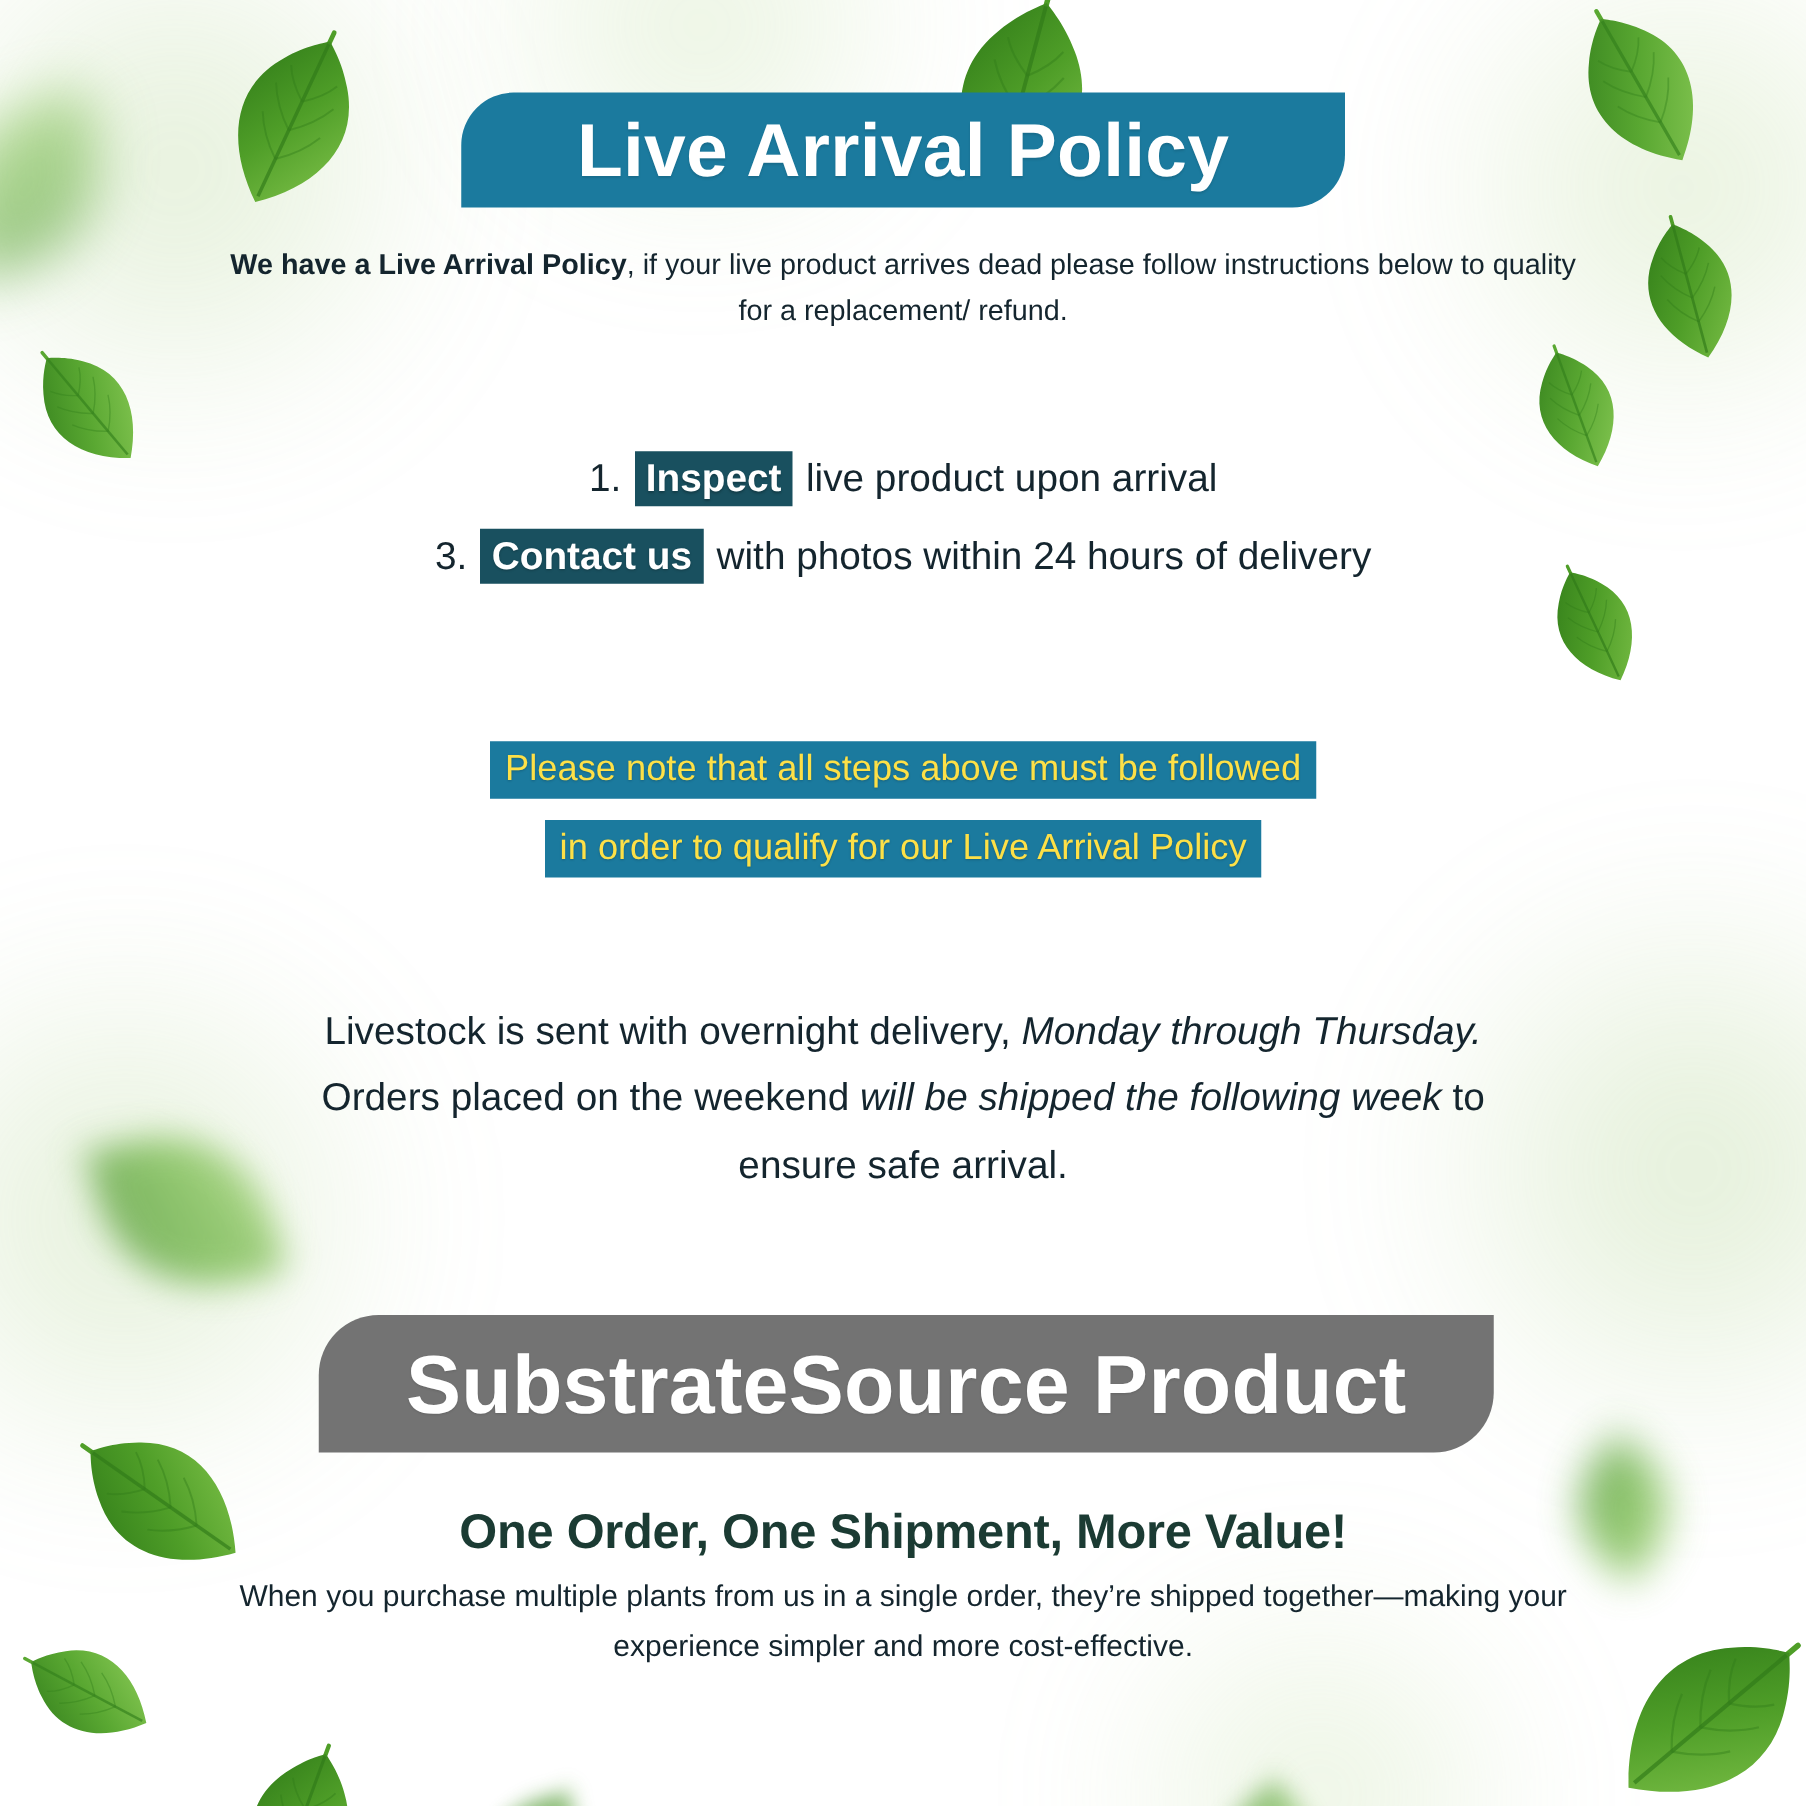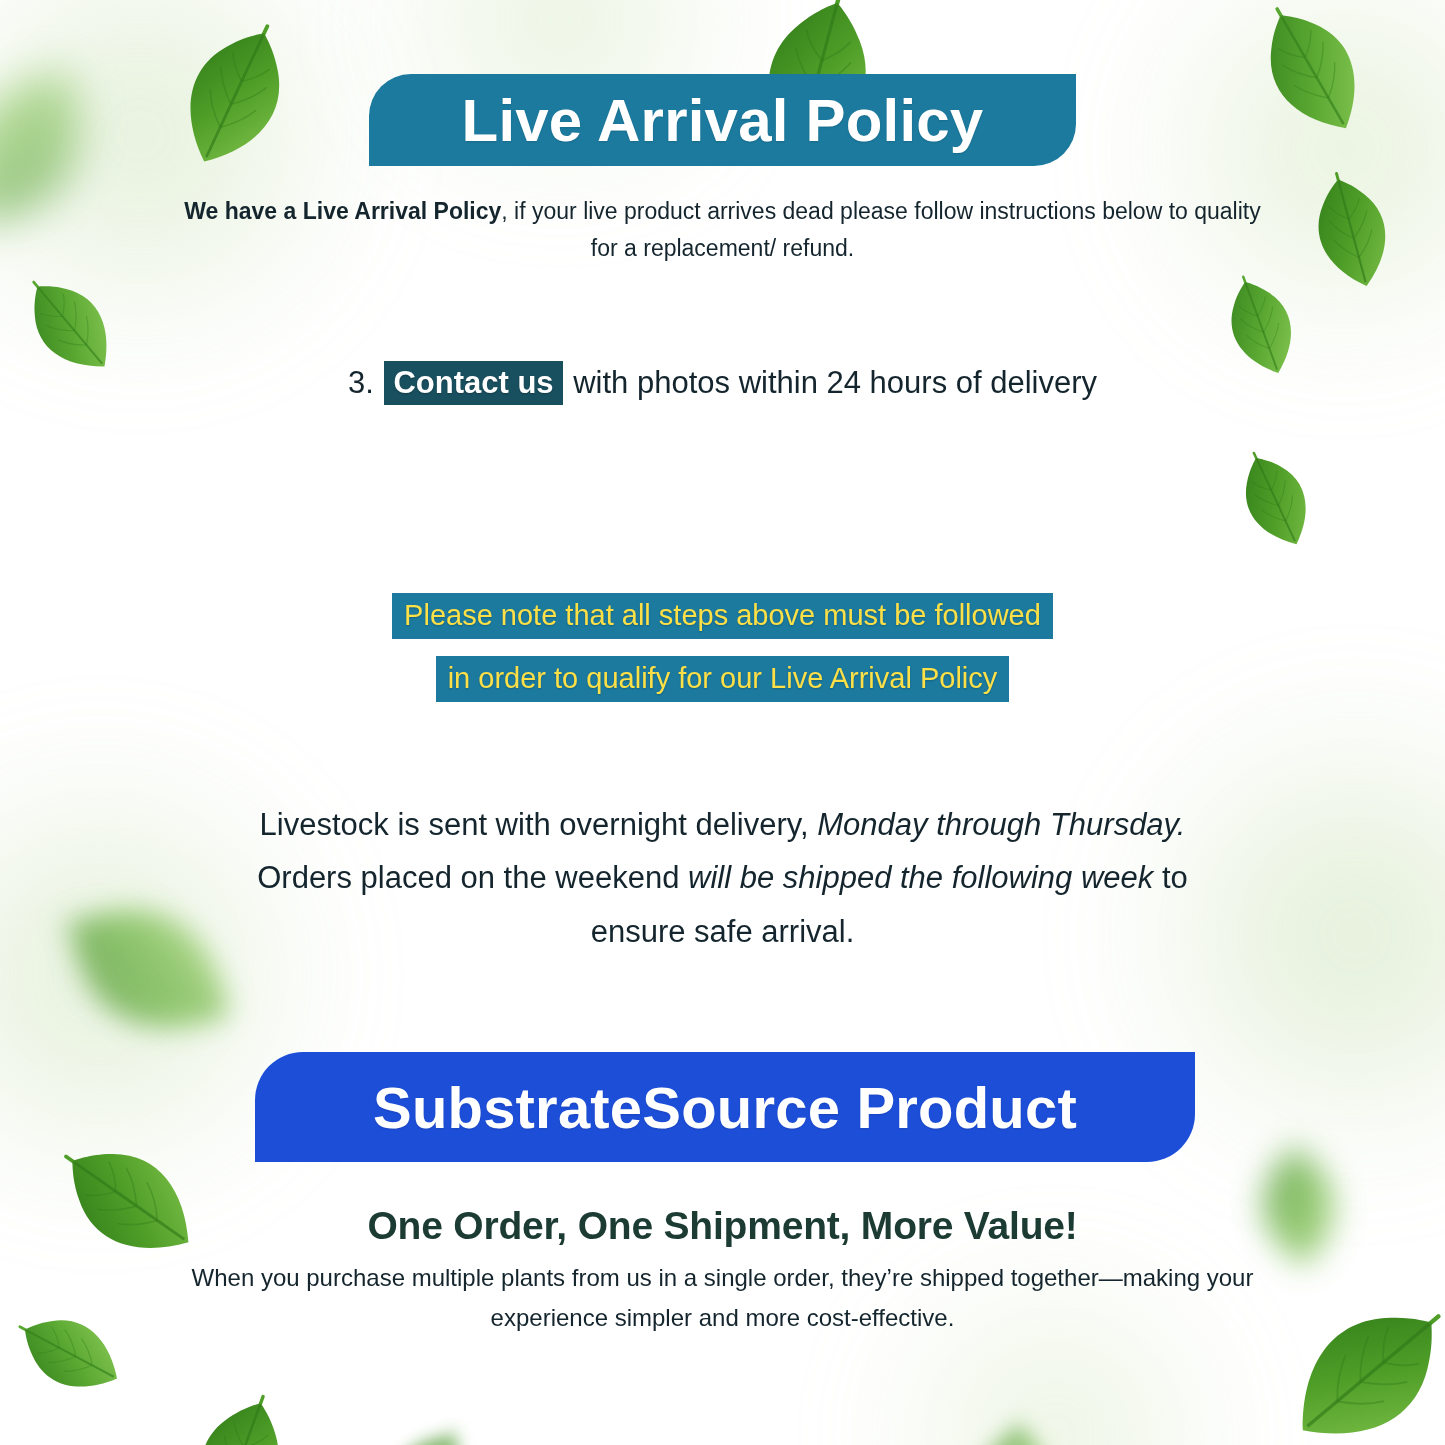--- a/index.html
+++ b/index.html
@@ -46,23 +46,23 @@
     text-shadow:0 1px 2px rgba(0,0,0,.12);
   }
   .banner-live {
     left:369px; top:74px; width:707px; height:92px;
     border-radius:42px 0 42px 0;
     font-size:60px;
     text-align:center;
   }
   .banner-sub {
     left:255px; top:1052px; width:940px; height:110px;
-    background:#1d4ed8;
+    background:#737373;
     border-radius:48px 0 48px 0;
-    font-size:58px;
+    font-size:66px;
   }
 
   .para {
     position:absolute;
     width:100%;
     text-align:center;
     line-height:1.62;
     color:#14252e;
   }
 
@@ -398,20 +398,25 @@
   <div class="banner banner-live">
     <span>Live Arrival Policy</span>
   </div>
 
   <div class="para intro">
     <b>We have a Live Arrival Policy</b><span>, if your live product arrives dead please follow instructions below to quality for a replacement/ refund.</span>
   </div>
 
   <div class="para steps">
     <div class="step-line">
+      <span>1.</span>
+      <span class="hl">Inspect</span>
+      <span>live product upon arrival</span>
+    </div>
+    <div class="step-line">
       <span>3.</span>
       <span class="hl">Contact us</span>
       <span>with photos within 24 hours of delivery</span>
     </div>
   </div>
 
   <div class="para note">
     <div><span class="note-line">Please note that all steps above must be followed</span></div>
     <div><span class="note-line">in order to qualify for our Live Arrival Policy</span></div>
   </div>

